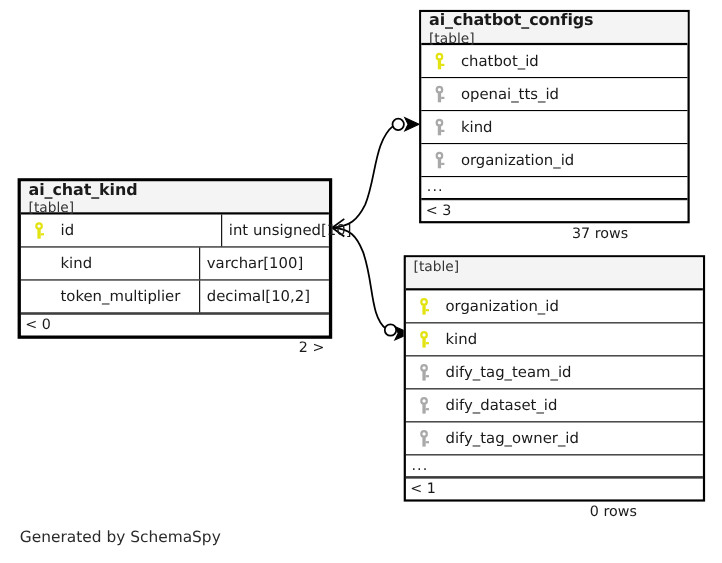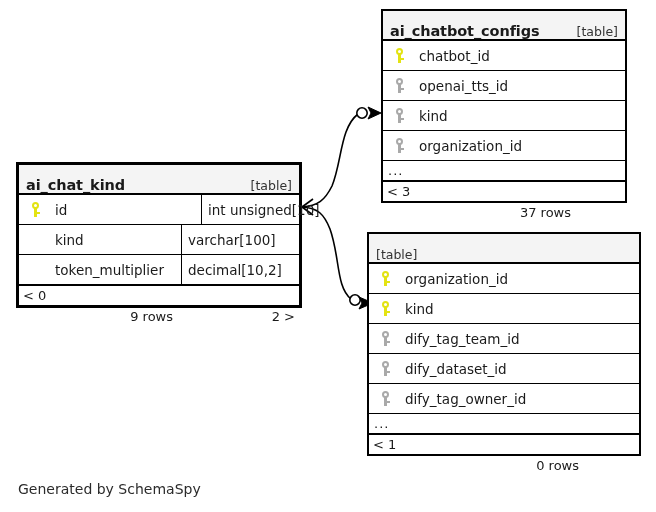--- a/index.html
+++ b/index.html
@@ -35,27 +35,28 @@
     border: 2px solid #000000;
     box-sizing: border-box;
     z-index: 2;
   }
   .tbl.focus {
     border-width: 3px;
   }
 
   .tbl-header {
     display: flex;
-    align-items: flex-end;
+    align-items: flex-start;
     justify-content: space-between;
     background: #f4f4f4;
     border-bottom: 2px solid #000000;
     box-sizing: border-box;
     padding: 0 7px;
     height: 30px;
+    flex-direction: column;
   }
   .tbl-name {
     font-weight: bold;
     font-size: 14.5px;
     letter-spacing: -0.1px;
     white-space: nowrap;
   }
   .tbl-kind {
     font-size: 12.5px;
     color: #333333;
@@ -293,21 +294,20 @@
     <div class="row">
       <div class="cell-name">
         <span class="key-slot"></span>
         <span class="col-label indent-label">token_multiplier</span>
       </div>
       <div class="cell-type" style="width:118px;">decimal[10,2]</div>
     </div>
 
     <div class="footer-row">
       <div class="footer-cell fc-left" style="width:70px;">&lt; 0</div>
-      <div class="footer-cell fc-right" style="width:88px;">9 rows</div>
       <div class="footer-cell fc-right" style="flex:1 1 auto;">2 &gt;</div>
     </div>
   </div>
 
   <div class="tbl" id="tbl-kb" style="left:367px; top:232px; width:274px;">
     <div class="tbl-header">
       <span class="tbl-kind">[table]</span>
     </div>
 
     <div class="row">

